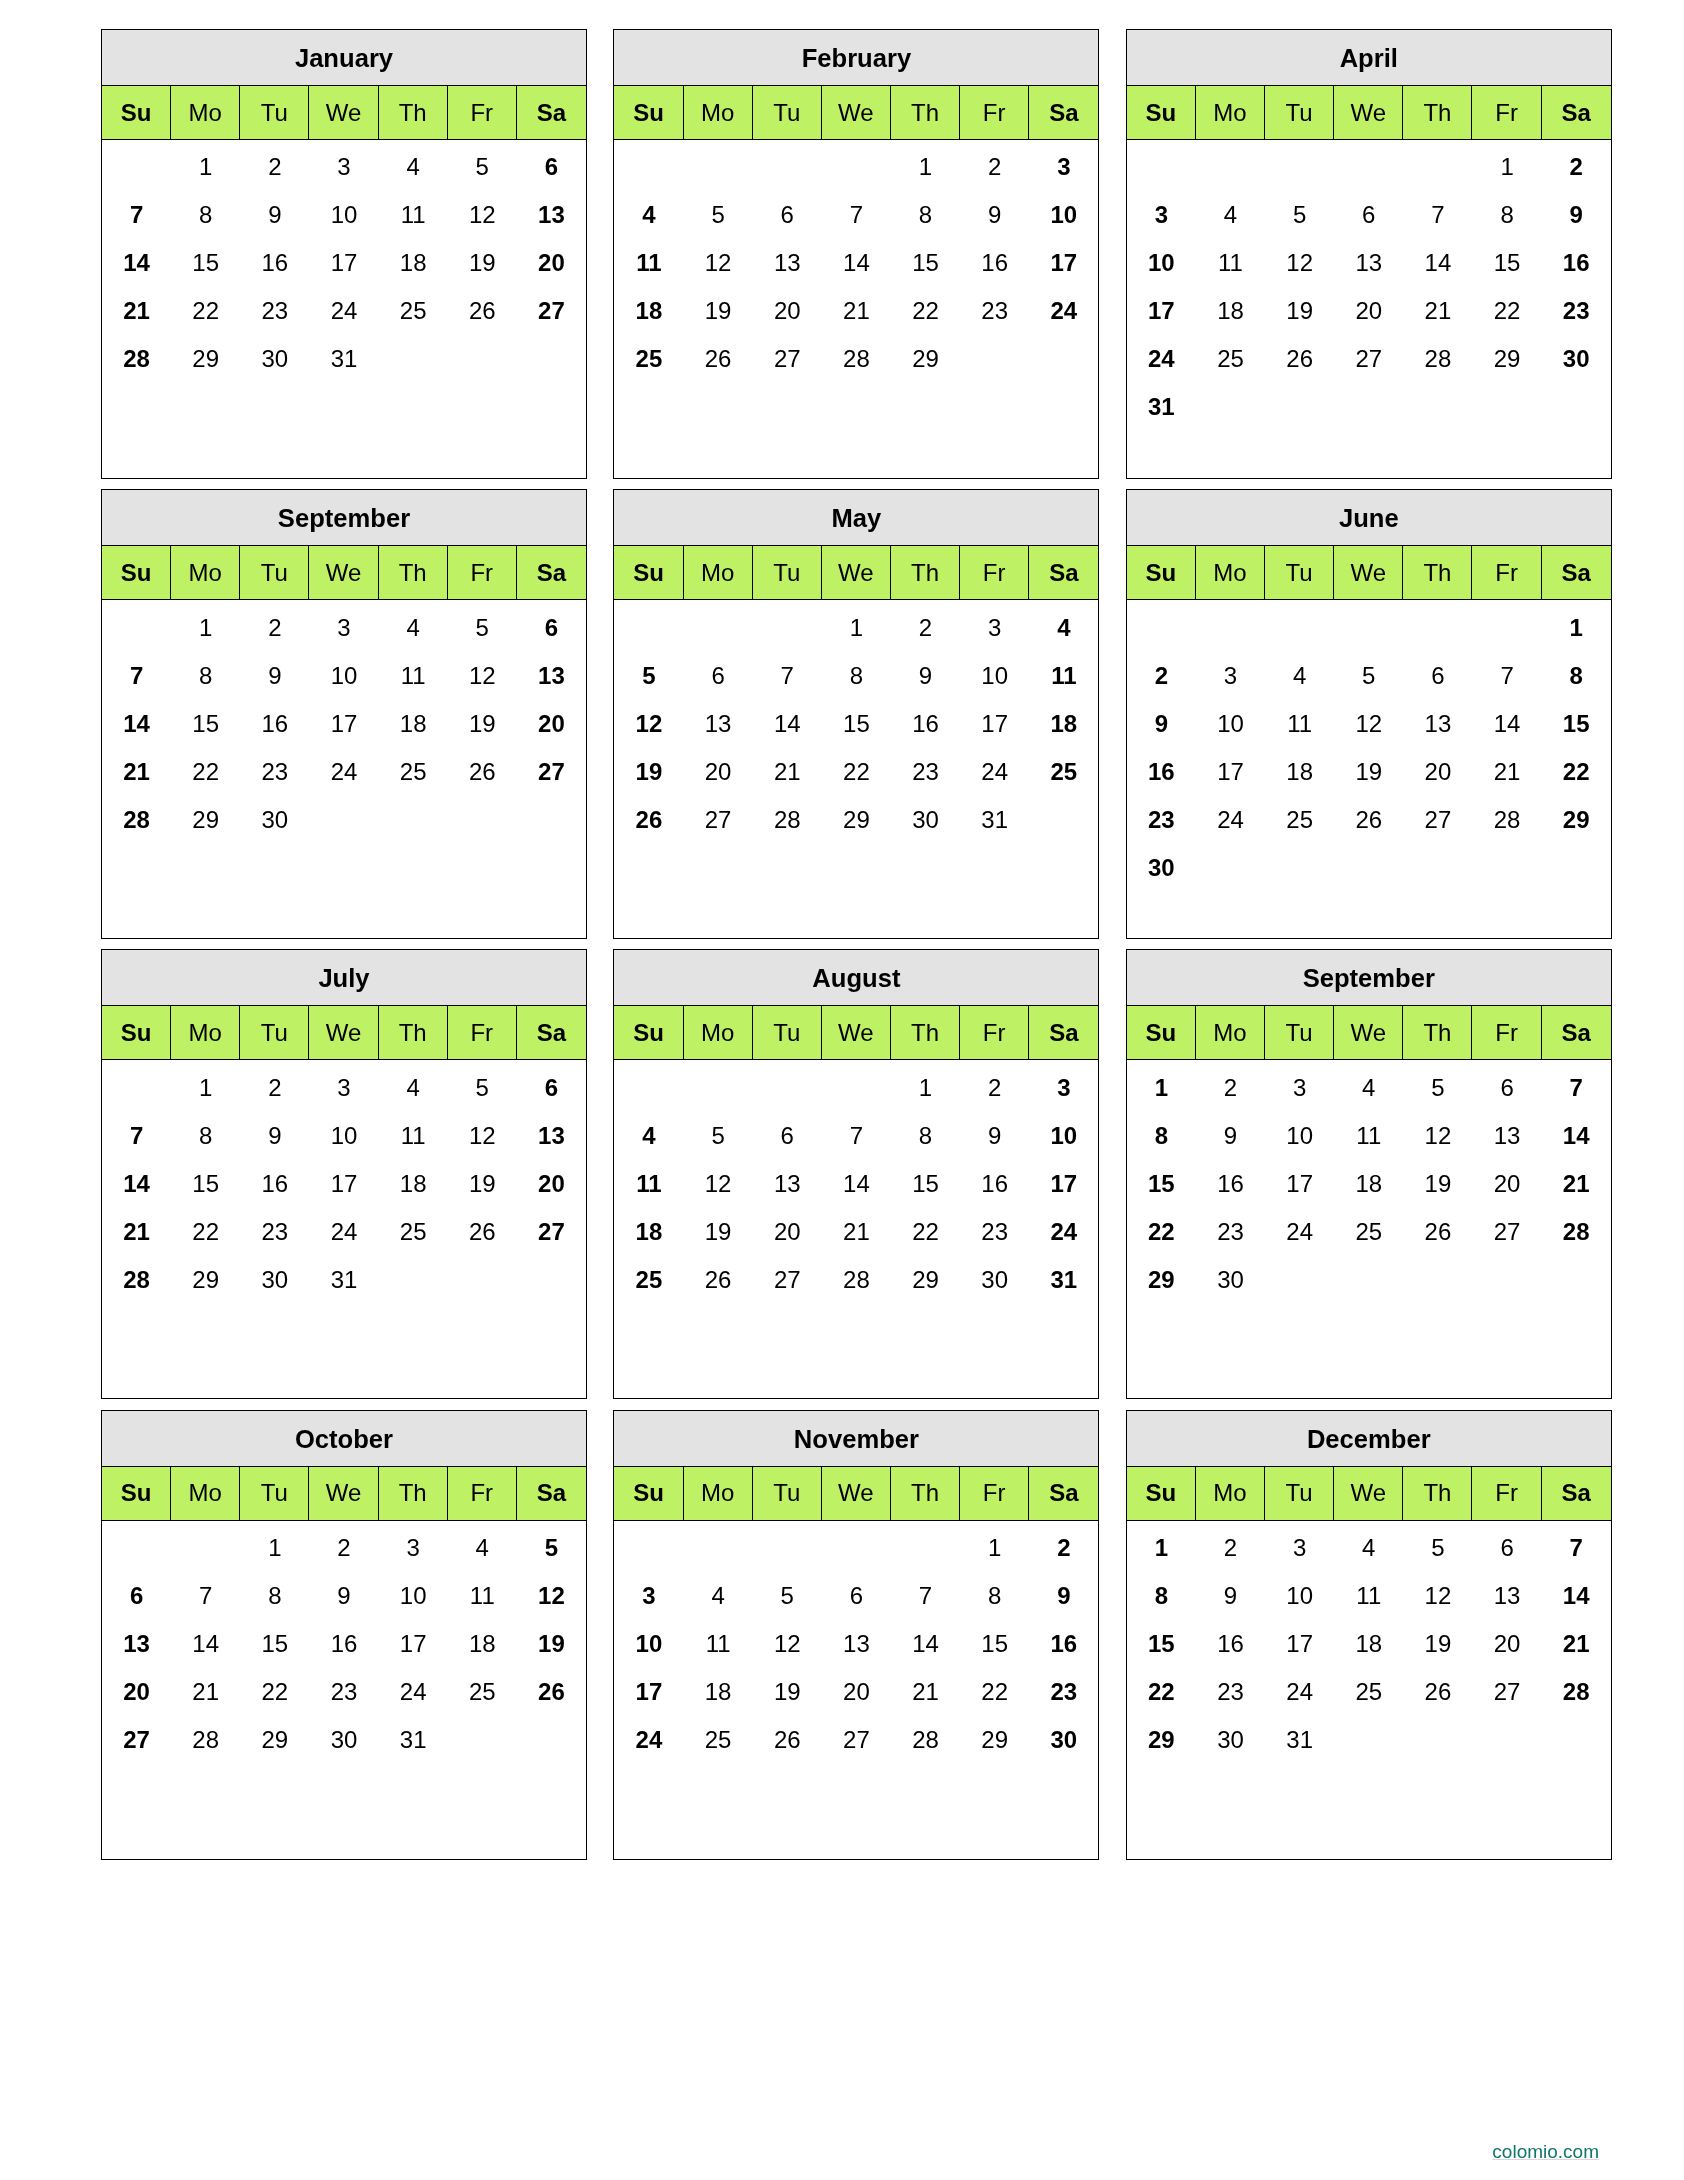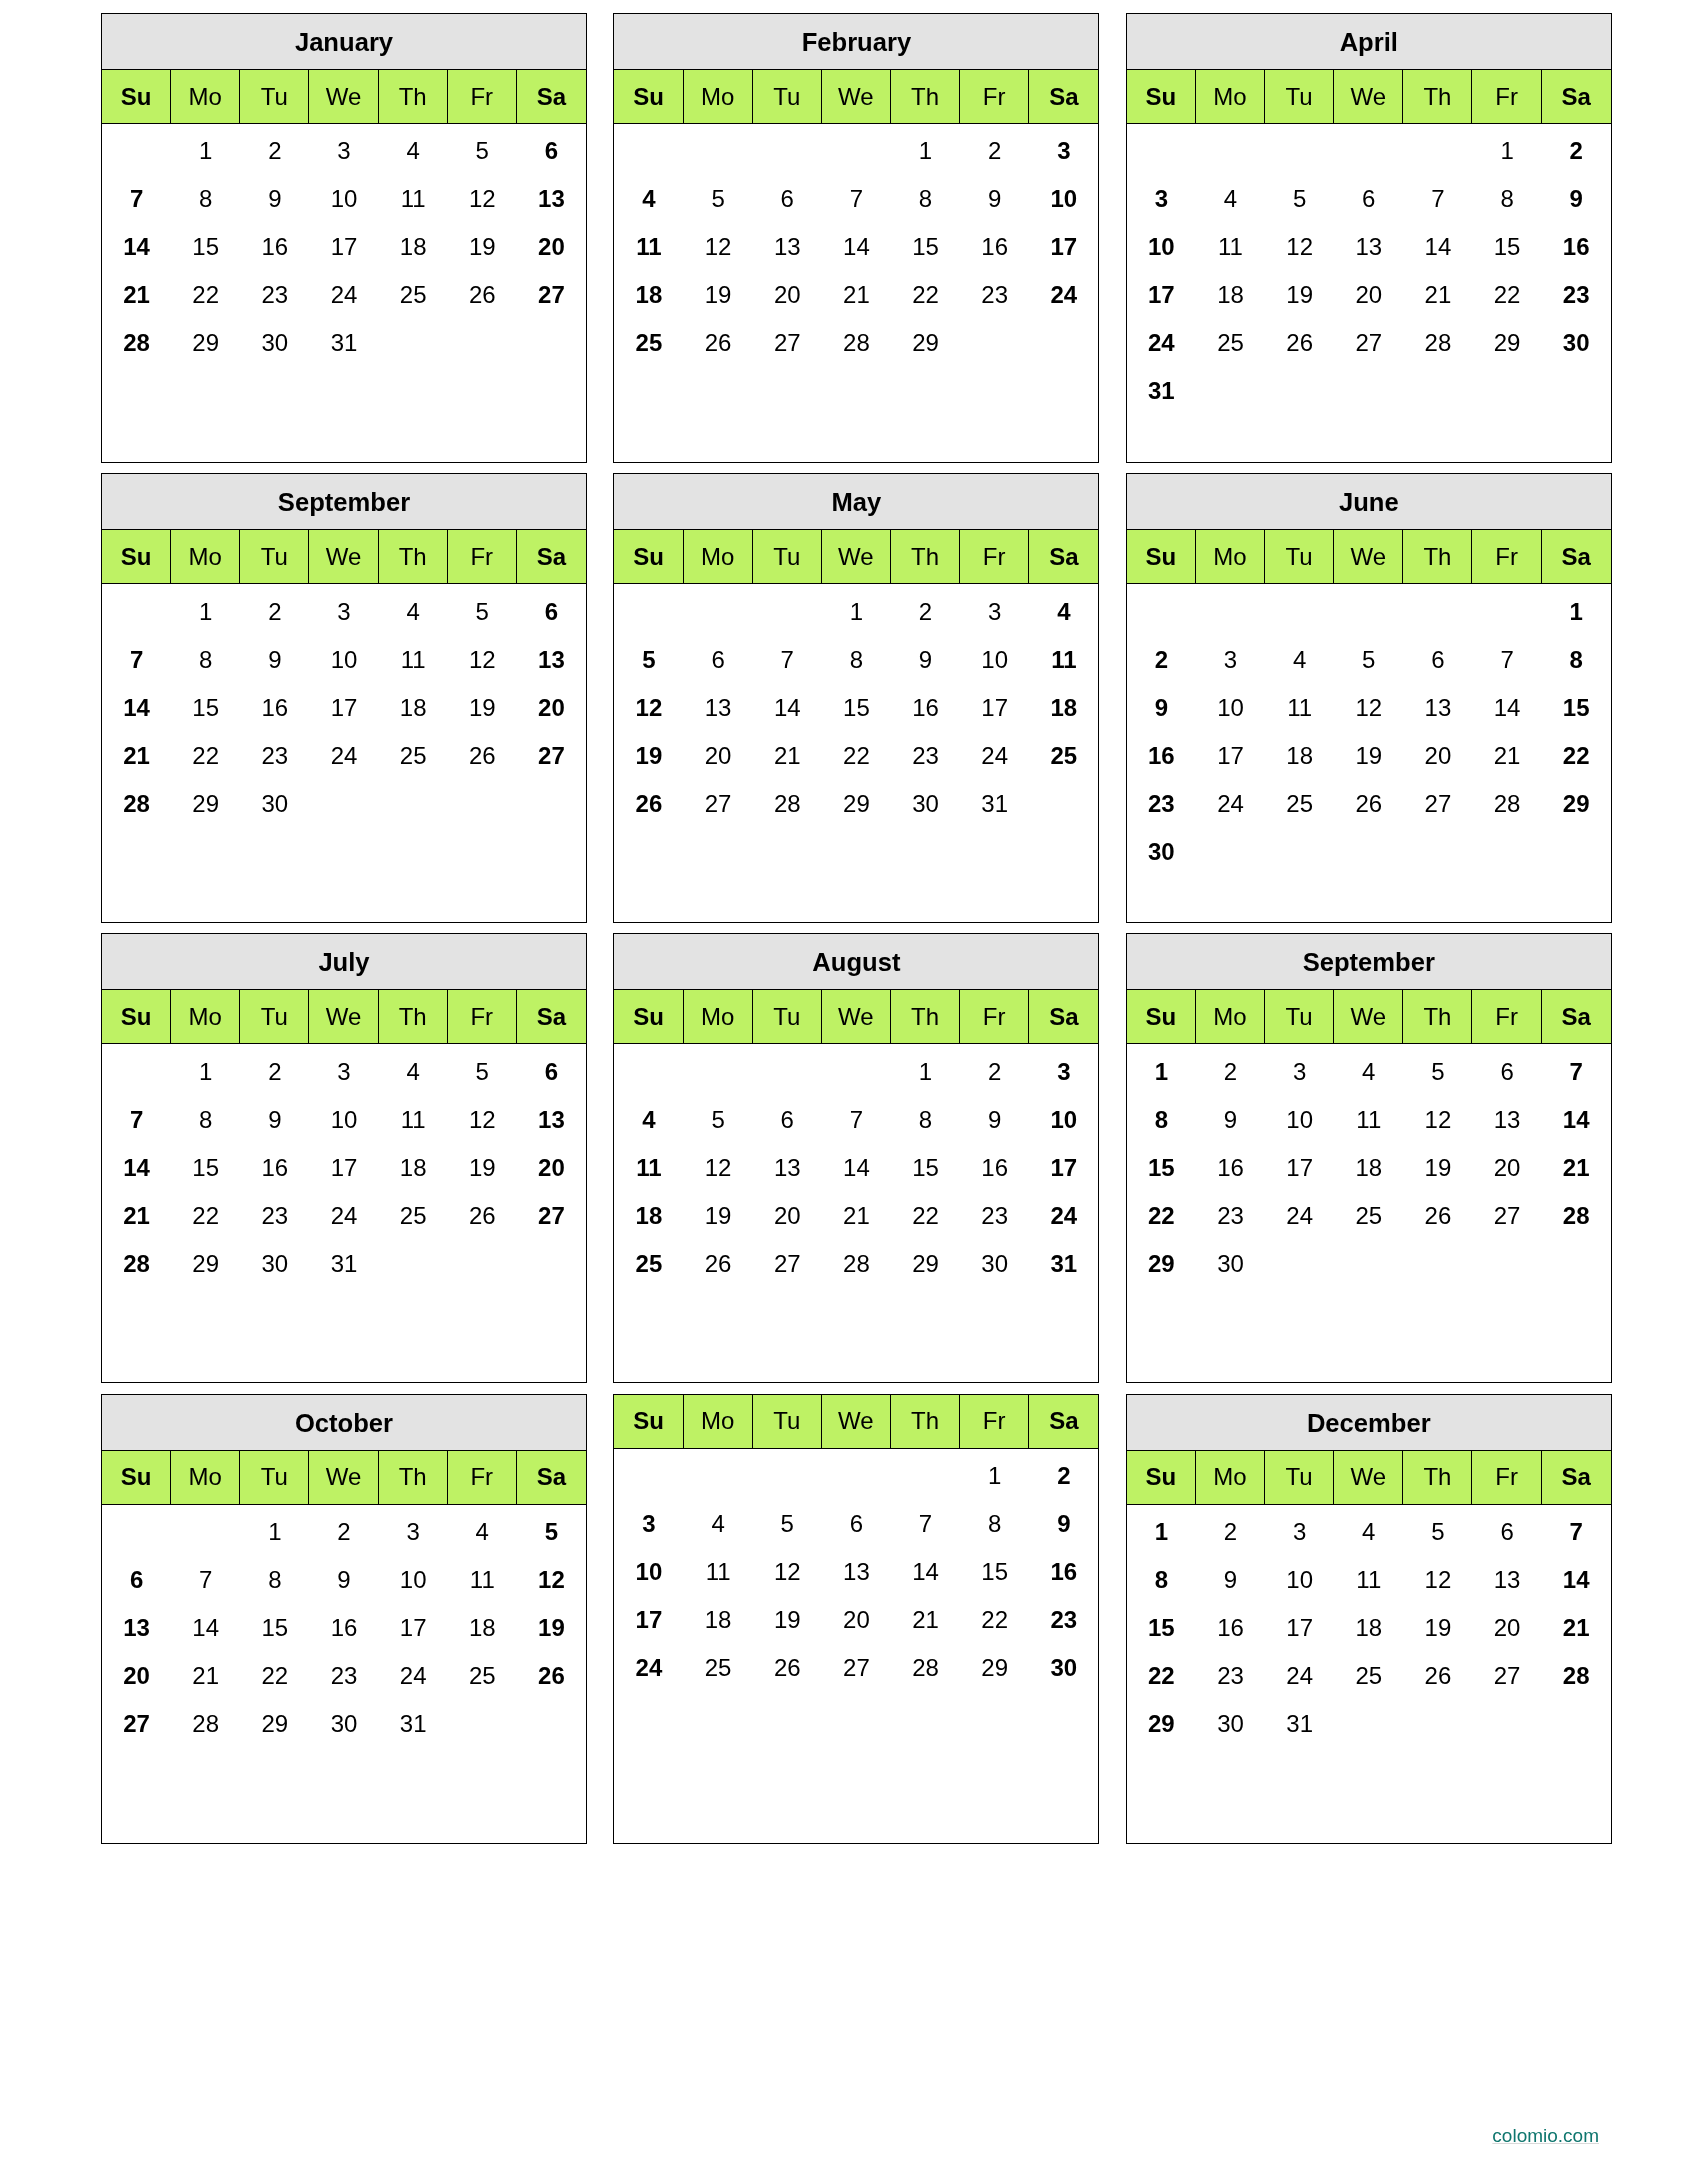--- a/index.html
+++ b/index.html
@@ -42,21 +42,21 @@
     transform-origin: left center;
   }
 
   
   .months-grid {
     display: grid;
     grid-template-columns: repeat(3, 486px);
     grid-template-rows: repeat(4, 450px);
     column-gap: 26.4px;
     row-gap: 10.2px;
-    margin-top: 13px;
+    margin-top: 29px;
   }
 
   .month {
     width: 486px;
     border: 1.7px solid #000000;
     box-sizing: border-box;
     background: #ffffff;
     display: flex;
     flex-direction: column;
   }
@@ -629,20 +629,21 @@
           <div class="day-cell wknd">27</div>
           <div class="day-cell">28</div>
           <div class="day-cell">29</div>
           <div class="day-cell">30</div>
           <div class="day-cell">31</div>
           <div class="day-cell empty"></div>
           <div class="day-cell wknd empty"></div>
         </div>
       </div>
       <div class="month">
+        <div class="month-title">November</div>
         <div class="weekday-row">
           <div class="weekday-cell wknd">Su</div>
           <div class="weekday-cell">Mo</div>
           <div class="weekday-cell">Tu</div>
           <div class="weekday-cell">We</div>
           <div class="weekday-cell">Th</div>
           <div class="weekday-cell">Fr</div>
           <div class="weekday-cell wknd">Sa</div>
         </div>
         <div class="days-body">

